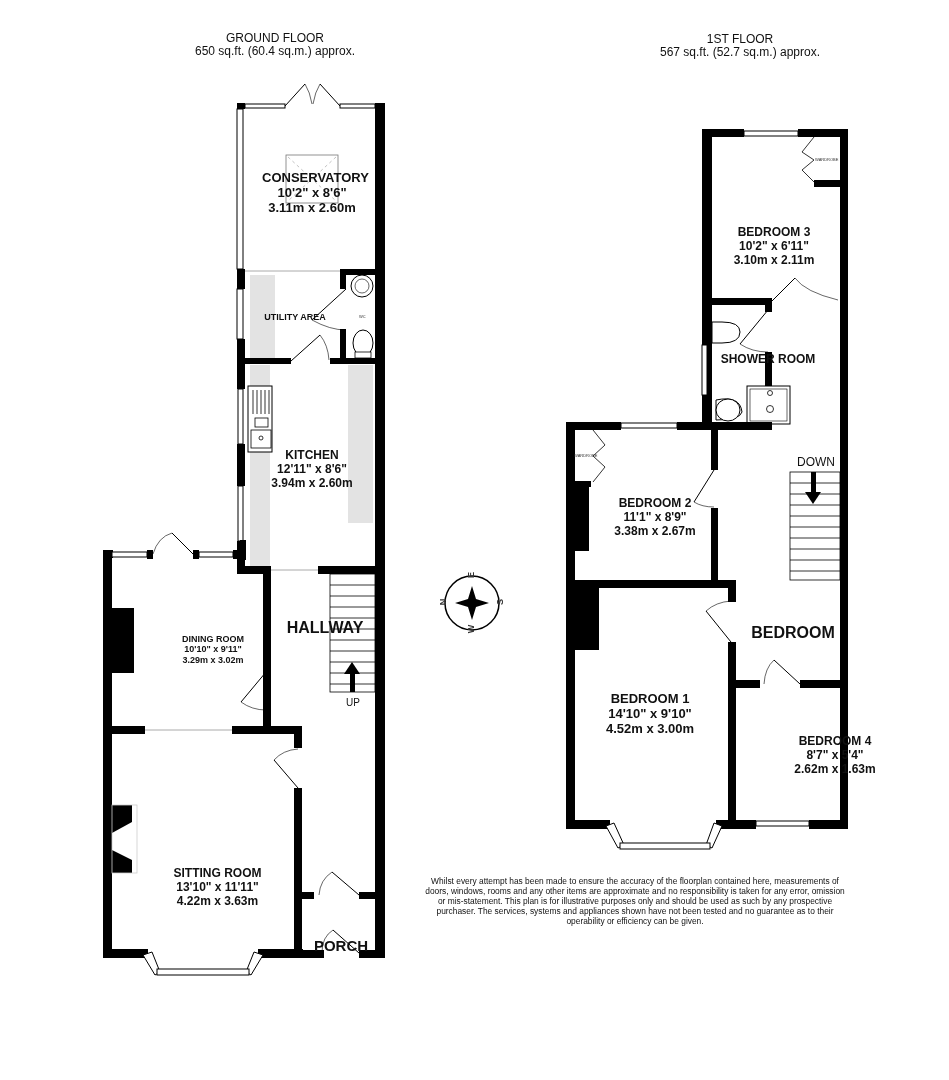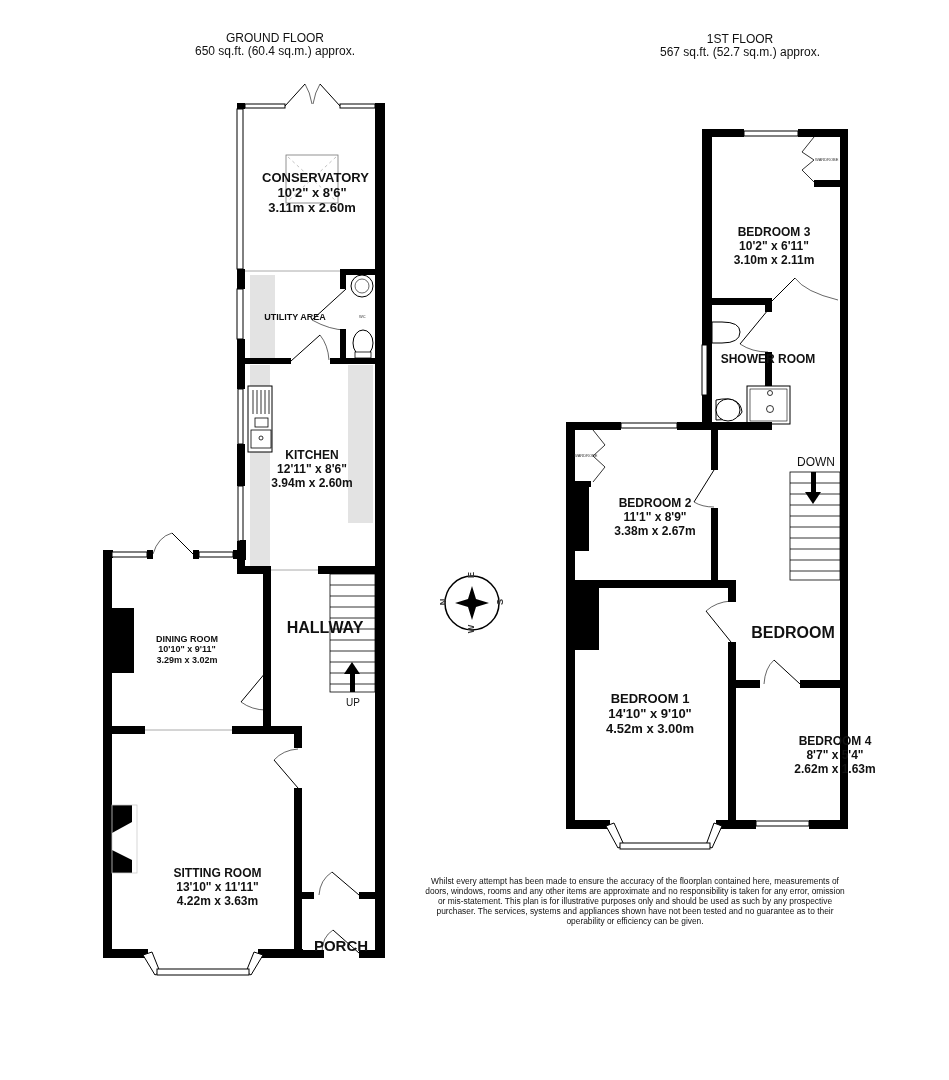--- a/index.html
+++ b/index.html
@@ -252,21 +252,21 @@
 </div>
 <div class="lbl sm" style="left:255px; top:312px; width:80px;">
   <span class="n">UTILITY AREA</span>
 </div>
 <span class="tiny" style="left:359px; top:314px;">WC</span>
 <div class="lbl md" style="left:262px; top:449px; width:100px;">
   <span class="n">KITCHEN</span>
   <span class="d1">12'11"  x 8'6"</span>
   <span class="d2">3.94m  x 2.60m</span>
 </div>
-<div class="lbl sm" style="left:142px; top:634px; width:90px;">
+<div class="lbl sm" style="left:168px; top:634px; width:90px;">
   <span class="n">DINING ROOM</span>
   <span class="d1">10'10"  x 9'11"</span>
   <span class="d2">3.29m  x 3.02m</span>
 </div>
 <div class="lbl xl" style="left:280px; top:619px; width:90px;">
   <span class="n">HALLWAY</span>
 </div>
 <span class="stairlbl" style="left:346px; top:697px; font-size:10px;">UP</span>
 <div class="lbl md" style="left:165px; top:867px; width:105px;">
   <span class="n">SITTING ROOM</span>

